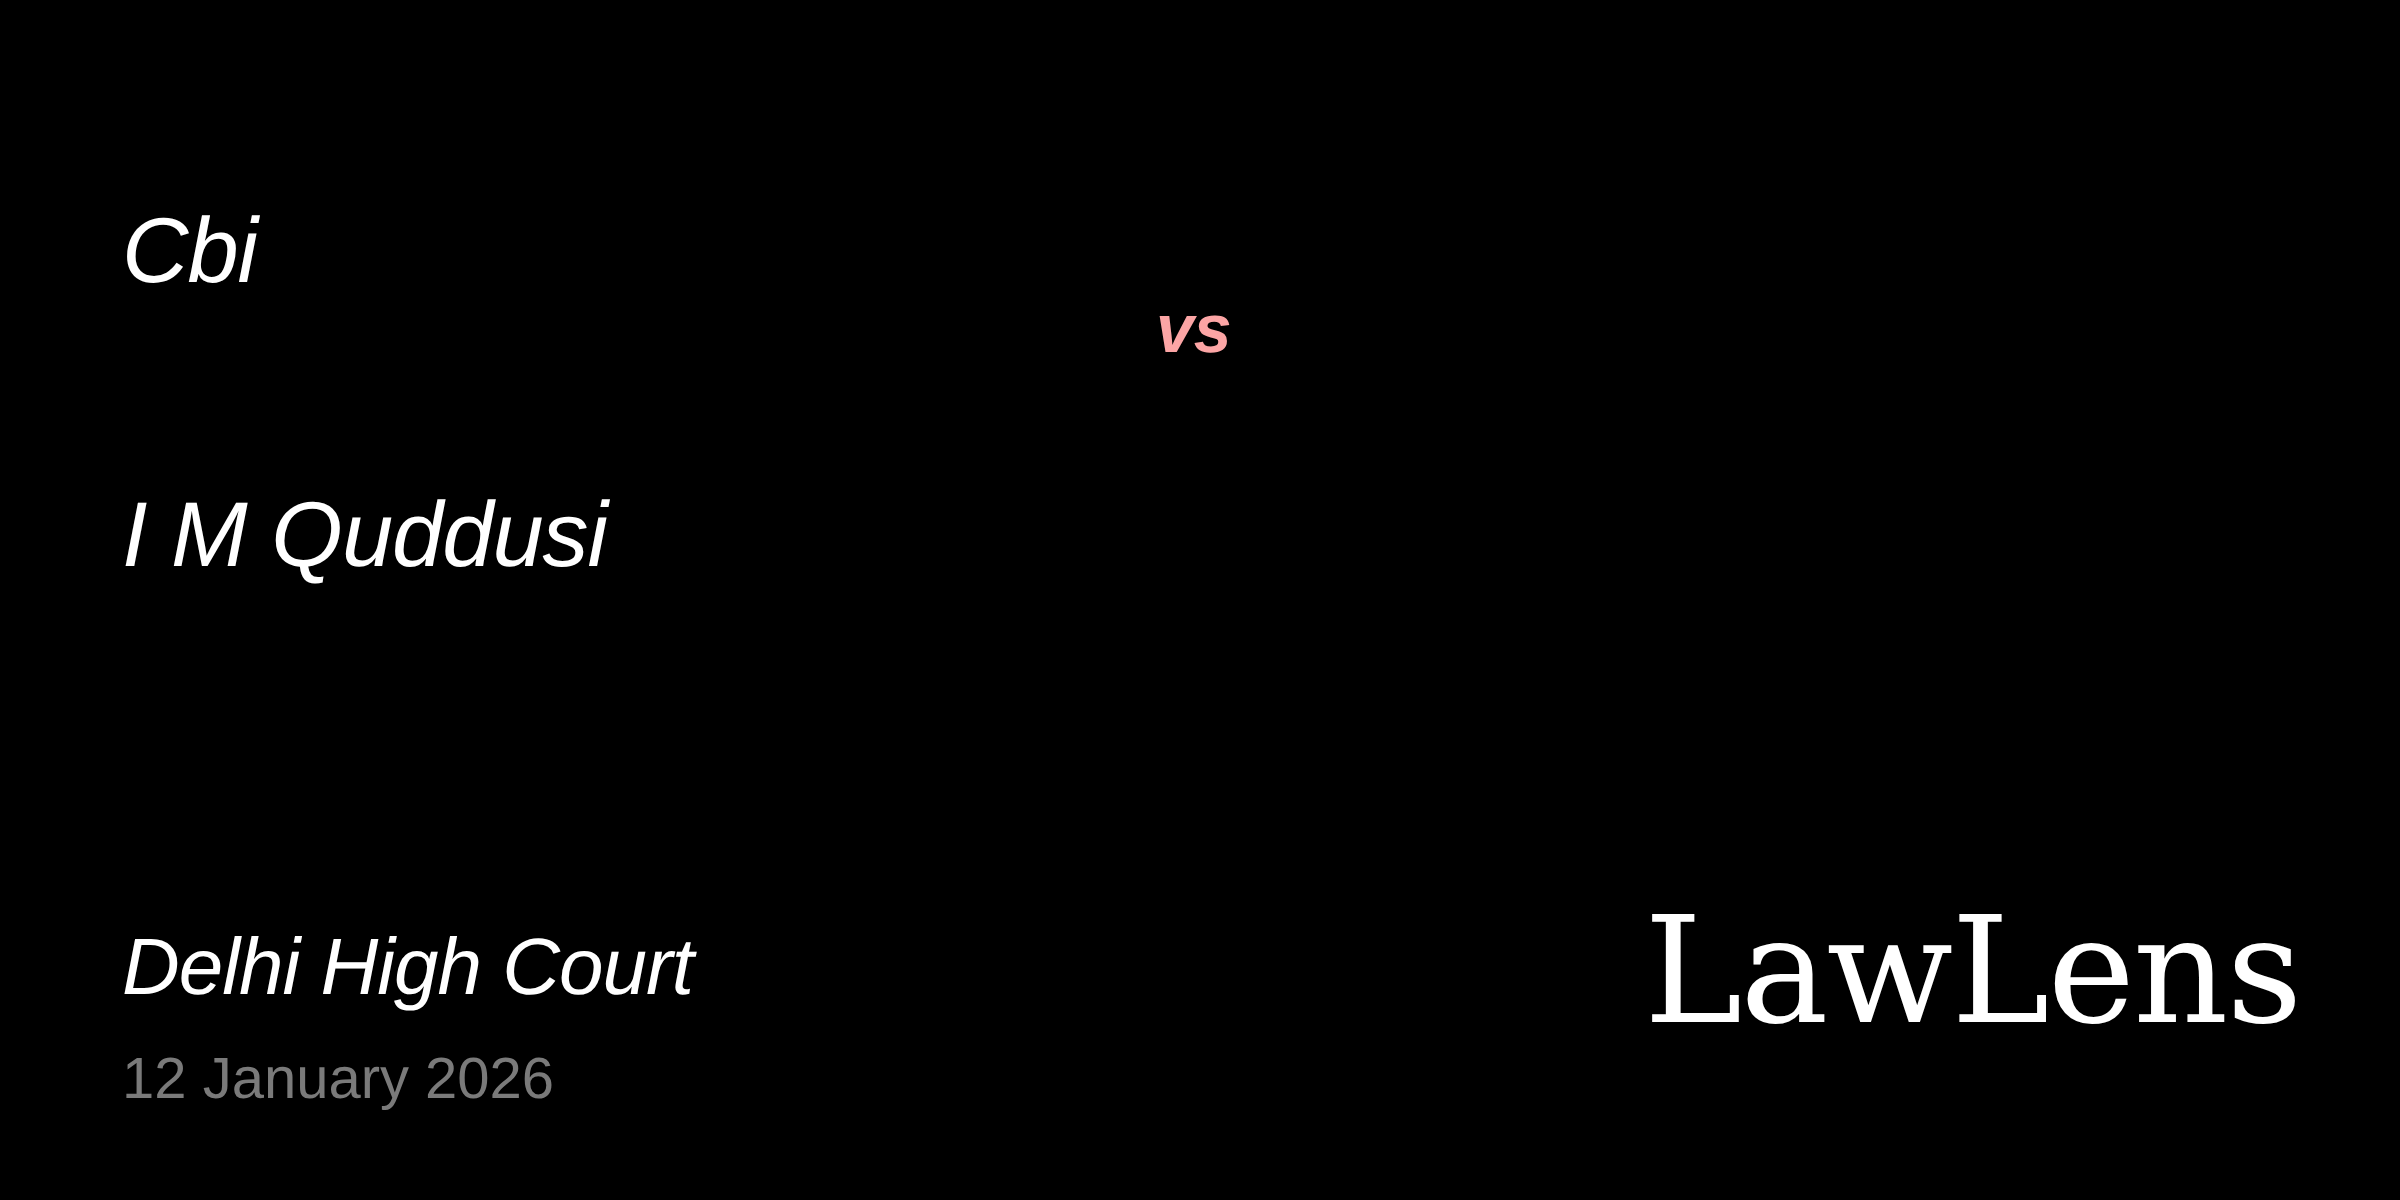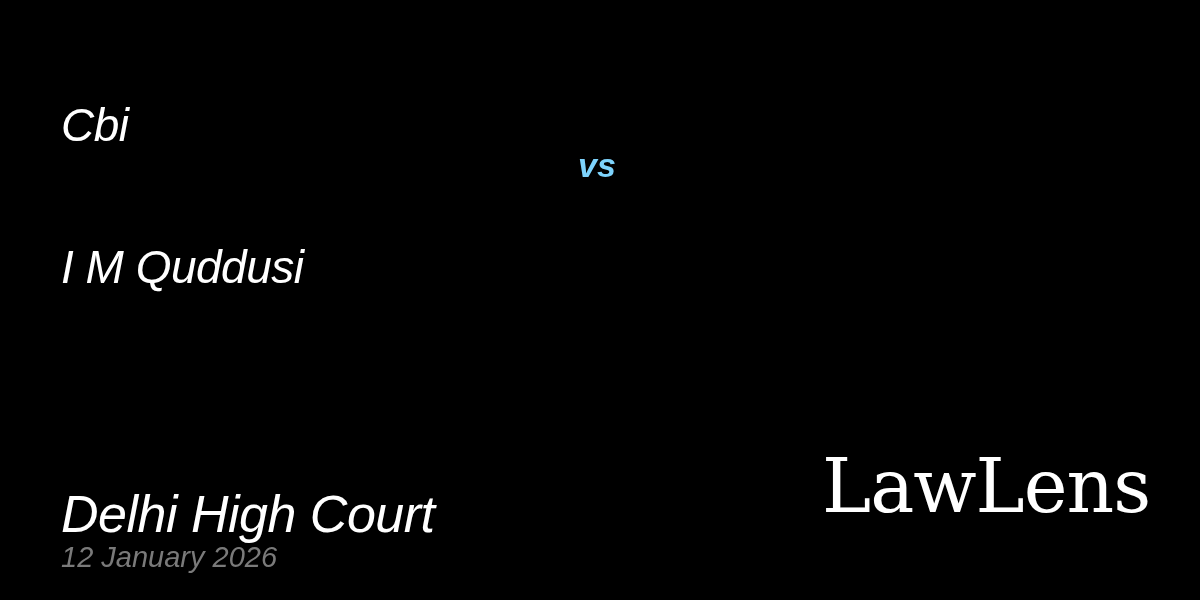--- a/index.html
+++ b/index.html
@@ -7,30 +7,30 @@
       width: 1200px; height: 600px; background: #000000; overflow: hidden;
       position: relative; font-family: "Liberation Sans", "DejaVu Sans", sans-serif;
     }
     .party {
       position: absolute; left: 61px; color: #ffffff; font-style: italic;
       font-size: 46px; font-weight: 500; letter-spacing: -0.5px; line-height: 1;
     }
     #petitioner { top: 74px; margin-top: 28px; }
     #respondent { top: 215px; margin-top: 29px; }
     #vs {
-      position: absolute; left: 578px; top: 148px; color: #7dd3fc;
+      position: absolute; left: 578px; top: 148px; color: #fca5a5;
       font-style: italic; font-weight: bold; font-size: 34px; line-height: 1;
     }
     #court {
-      position: absolute; left: 61px; top: 488px; color: #ffffff;
-      font-style: italic; font-weight: 500; font-size: 52px; letter-spacing: -0.5px; line-height: 1;
+      position: absolute; left: 61px; top: 464px; color: #ffffff;
+      font-style: italic; font-weight: 500; font-size: 40px; letter-spacing: -0.5px; line-height: 1;
     }
     #date {
-      position: absolute; left: 61px; top: 543px; color: #7a7a7a;
-      font-style: italic; font-size: 29px; line-height: 1;
+      position: absolute; left: 61px; top: 526px; color: #7a7a7a;
+      font-size: 29px; line-height: 1;
     }
     #brand {
       position: absolute; left: 822px; top: 449px; color: #ffffff;
       font-family: "DejaVu Serif", "Liberation Serif", serif; font-size: 74px;
       letter-spacing: -1px; line-height: 1; font-weight: normal;
     }
   </style>
 </head>
 <body>
 

